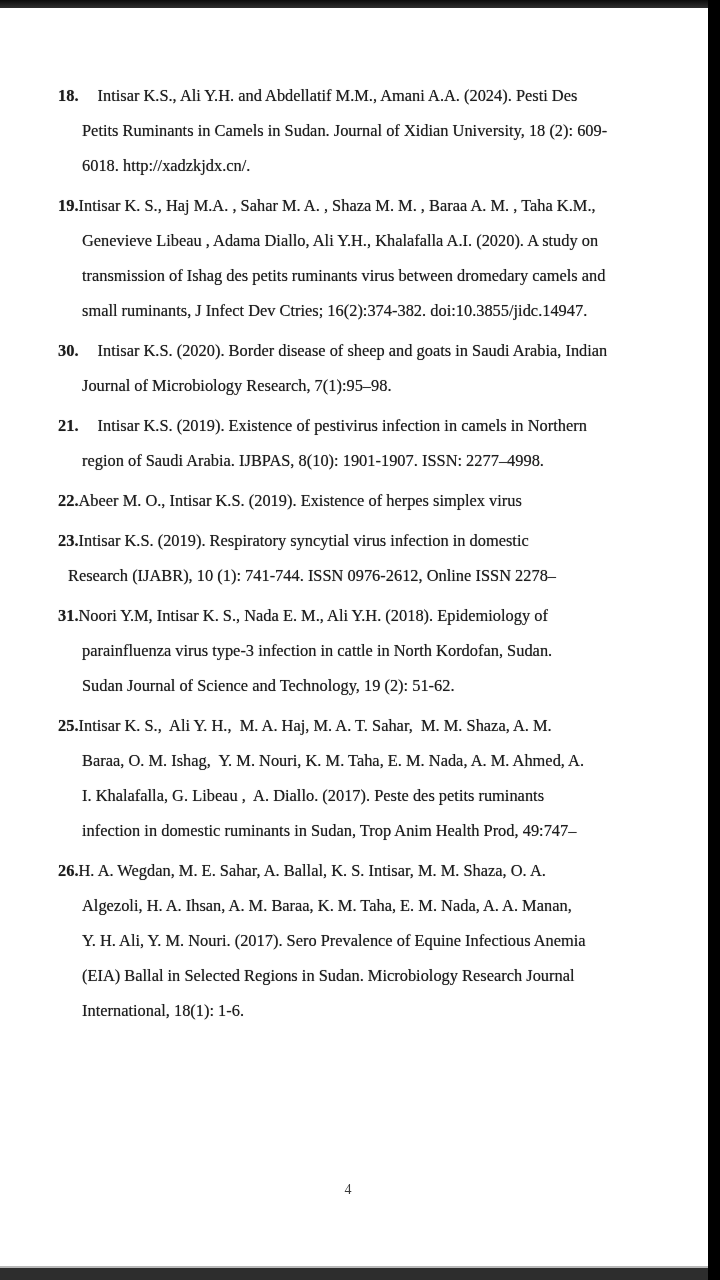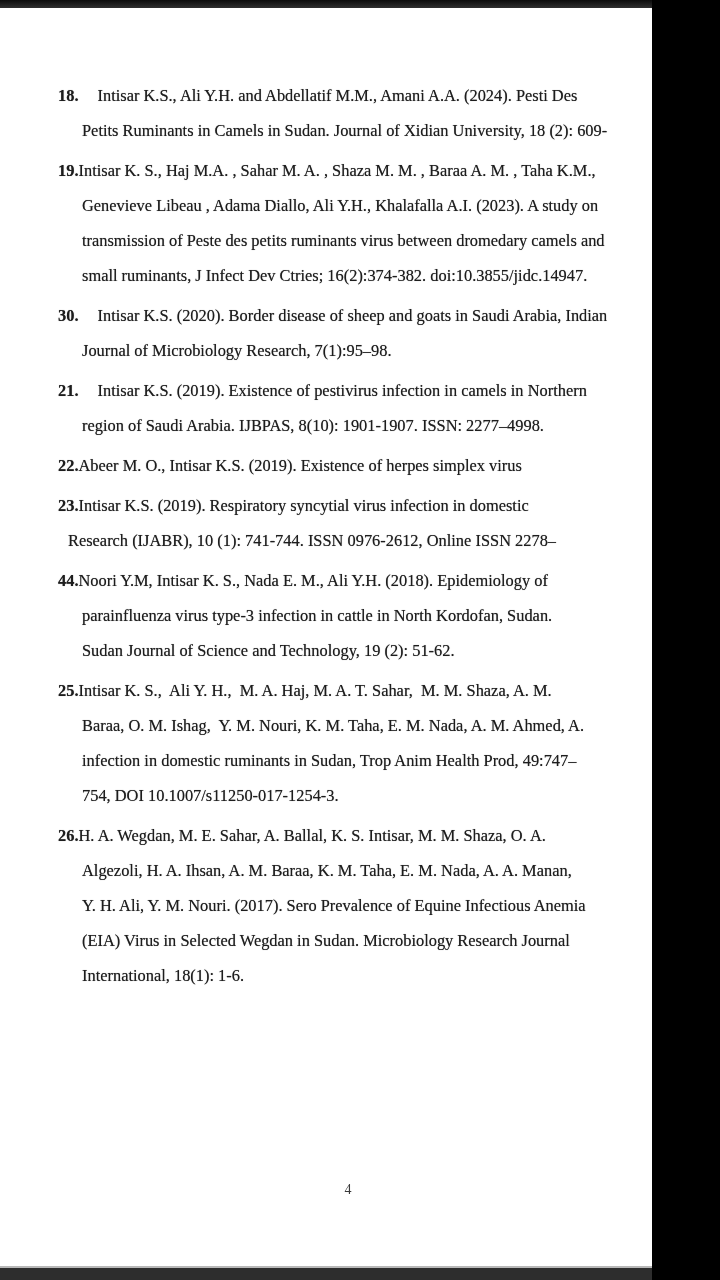--- a/index.html
+++ b/index.html
@@ -1,18 +1,18 @@
 <!DOCTYPE html>
 <html><head>
 <meta charset="utf-8">
 <style>
   html, body { margin: 0; padding: 0; background: #000; }
   .screen {
     position: relative;
-    width: 652px;
+    width: 708px;
     height: 1280px;
     background: #a21caf;
     overflow: hidden;
     font-family: "Liberation Serif", "DejaVu Serif", serif;
   }
   .top-bar {
     position: absolute;
     top: 0; left: 0;
     width: 100%; height: 8px;
     background: linear-gradient(#0b0b0b, #2f2f2f);
@@ -69,57 +69,58 @@
 </head>
 <body>
 
 <div class="screen">
   <div class="top-bar"></div>
   <div class="page">
     <div class="refs" id="refs">
         <div class="ref">
           <div class="line first"><span class="num">18.</span><span class="tabgap"></span><span>Intisar K.S., Ali Y.H. and Abdellatif M.M., Amani A.A. (2024). Pesti Des</span></div>
           <div class="line">Petits Ruminants in Camels in Sudan. Journal of Xidian University, 18 (2): 609-</div>
+          <div class="line">6018. http://xadzkjdx.cn/.</div>
         </div>
         <div class="ref">
           <div class="line first"><span class="num">19.</span><span>Intisar K. S., Haj M.A. , Sahar M. A. , Shaza M. M. , Baraa A. M. , Taha K.M.,</span></div>
-          <div class="line">Genevieve Libeau , Adama Diallo, Ali Y.H., Khalafalla A.I. (2023). A study on</div>
-          <div class="line">transmission of Peste des petits ruminants virus between dromedary camels and</div>
+          <div class="line">Genevieve Libeau , Adama Diallo, Ali Y.H., Khalafalla A.I. (2020). A study on</div>
+          <div class="line">transmission of Ishag des petits ruminants virus between dromedary camels and</div>
           <div class="line">small ruminants, J Infect Dev Ctries; 16(2):374-382. doi:10.3855/jidc.14947.</div>
         </div>
         <div class="ref">
           <div class="line first"><span class="num">30.</span><span class="tabgap"></span><span>Intisar K.S. (2020). Border disease of sheep and goats in Saudi Arabia, Indian</span></div>
           <div class="line">Journal of Microbiology Research, 7(1):95–98.</div>
         </div>
         <div class="ref">
           <div class="line first"><span class="num">21.</span><span class="tabgap"></span><span>Intisar K.S. (2019). Existence of pestivirus infection in camels in Northern</span></div>
           <div class="line">region of Saudi Arabia. IJBPAS, 8(10): 1901-1907. ISSN: 2277–4998.</div>
         </div>
         <div class="ref inset">
           <div class="line first"><span class="num">22.</span><span>Abeer M. O., Intisar K.S. (2019). Existence of herpes simplex virus</span></div>
         </div>
         <div class="ref inset">
           <div class="line first"><span class="num">23.</span><span>Intisar K.S. (2019). Respiratory syncytial virus infection in domestic</span></div>
           <div class="line">Research (IJABR), 10 (1): 741-744. ISSN 0976-2612, Online ISSN 2278–</div>
         </div>
         <div class="ref">
-          <div class="line first"><span class="num">44.</span><span>Noori Y.M, Intisar K. S., Nada E. M., Ali Y.H. (2018). Epidemiology of</span></div>
+          <div class="line first"><span class="num">31.</span><span>Noori Y.M, Intisar K. S., Nada E. M., Ali Y.H. (2018). Epidemiology of</span></div>
           <div class="line">parainfluenza virus type-3 infection in cattle in North Kordofan, Sudan.</div>
           <div class="line">Sudan Journal of Science and Technology, 19 (2): 51-62.</div>
         </div>
         <div class="ref">
           <div class="line first"><span class="num">25.</span><span>Intisar K. S.,  Ali Y. H.,  M. A. Haj, M. A. T. Sahar,  M. M. Shaza, A. M.</span></div>
           <div class="line">Baraa, O. M. Ishag,  Y. M. Nouri, K. M. Taha, E. M. Nada, A. M. Ahmed, A.</div>
+          <div class="line">I. Khalafalla, G. Libeau ,  A. Diallo. (2017). Peste des petits ruminants</div>
           <div class="line">infection in domestic ruminants in Sudan, Trop Anim Health Prod, 49:747–</div>
-          <div class="line">754, DOI 10.1007/s11250-017-1254-3.</div>
         </div>
         <div class="ref">
           <div class="line first"><span class="num">26.</span><span>H. A. Wegdan, M. E. Sahar, A. Ballal, K. S. Intisar, M. M. Shaza, O. A.</span></div>
           <div class="line">Algezoli, H. A. Ihsan, A. M. Baraa, K. M. Taha, E. M. Nada, A. A. Manan,</div>
           <div class="line">Y. H. Ali, Y. M. Nouri. (2017). Sero Prevalence of Equine Infectious Anemia</div>
-          <div class="line">(EIA) Virus in Selected Wegdan in Sudan. Microbiology Research Journal</div>
+          <div class="line">(EIA) Ballal in Selected Regions in Sudan. Microbiology Research Journal</div>
           <div class="line">International, 18(1): 1-6.</div>
         </div>
       </div>
     <div class="page-number">4</div>
   </div>
   <div class="bottom-bar"></div>
 </div>
 
 </body></html>

